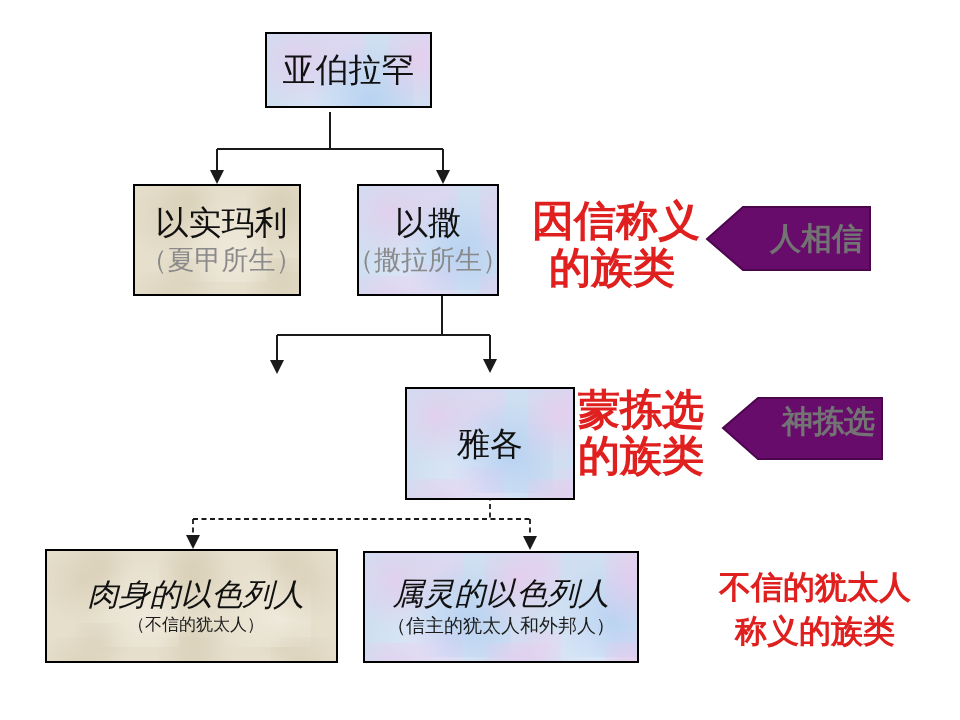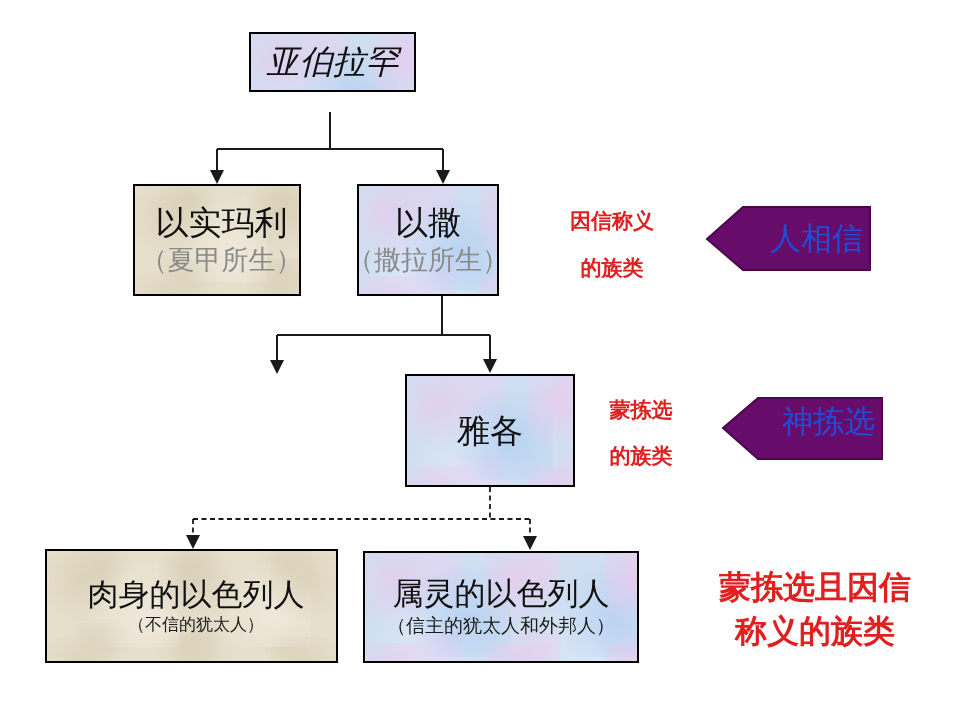--- a/index.html
+++ b/index.html
@@ -25,32 +25,32 @@
   .tex-tan{
     background-color:#e6dfcc;
     background-image:
       radial-gradient(circle at 30% 35%, rgba(213,202,176,.55) 0, rgba(213,202,176,0) 45%),
       radial-gradient(circle at 75% 70%, rgba(240,234,221,.90) 0, rgba(240,234,221,0) 50%),
       radial-gradient(circle at 60% 18%, rgba(206,196,169,.40) 0, rgba(206,196,169,0) 40%);
     background-size:112px 86px,132px 96px,92px 72px;
     padding-left:9px;
   }
   .box-title{color:#111;font-size:33px;line-height:1.25;white-space:nowrap;}
-  .box-title.small{font-size:31px;}
+  .box-title.small{font-size:31px;font-style:italic;}
   .box-sub{font-size:27px;line-height:1.3;white-space:nowrap;}
   .sub-gray{color:#8a8a8a;}
   .sub-dark{color:#1c1c1c;font-size:17px;}
   .sub-dark.tight{font-size:19px;}
   .red-note{
     position:absolute;color:#e01f1f;font-weight:bold;text-align:center;
-    font-size:21px;line-height:47px;white-space:nowrap;
+    font-size:42px;line-height:47px;white-space:nowrap;
   }
   .banner-label{
     position:absolute;display:flex;align-items:center;justify-content:center;
-    color:#1d4ed8;font-size:31px;white-space:nowrap;pointer-events:none;
+    color:#737373;font-size:31px;white-space:nowrap;pointer-events:none;font-weight:bold;
   }
 </style>
 </head>
 <body>
 
 <div class="stage">
 
   <svg class="connectors" width="960" height="720" viewBox="0 0 960 720">
 
     <g stroke="#1a1a1a" stroke-width="2" fill="none">
@@ -68,21 +68,21 @@
     <g stroke="#1a1a1a" stroke-width="1.8" stroke-dasharray="5 3.5" fill="none">
       <path d="M490,487 V519 M193,519 H530 M193,519 V537 M530,519 V537"></path>
     </g>
     <polygon points="193,549 186,535 200,535" fill="#1a1a1a"></polygon>
     <polygon points="530,550 523,536 537,536" fill="#1a1a1a"></polygon>
 
     <polygon points="707,239 743,207 870,207 870,270 743,270" fill="#670c6b" stroke="#4c064e" stroke-width="2"></polygon>
     <polygon points="723,428 758,398 882,398 882,459 758,459" fill="#670c6b" stroke="#4c064e" stroke-width="2"></polygon>
   </svg>
 
-  <div class="box tex-blue" style="left:249px;top:32px;width:167px;height:60px;font-style:italic;">
+  <div class="box tex-blue" style="left:265px;top:32px;width:167px;height:76px;">
     <div class="box-title">亚伯拉罕</div>
   </div>
 
   <div class="box tex-tan" style="left:133px;top:184px;width:168px;height:112px;">
     <div class="box-title">以实玛利</div>
     <div class="box-sub sub-gray">（夏甲所生）</div>
   </div>
 
   <div class="box tex-blue" style="left:357px;top:184px;width:142px;height:112px;">
     <div class="box-title">以撒</div>
@@ -90,21 +90,21 @@
   </div>
 
   <div class="red-note" style="left:532px;top:197px;width:160px;">
     <div>因信称义</div>
     <div>的族类</div>
   </div>
 
   <div class="banner-label" style="left:707px;top:207px;width:163px;height:63px;padding-left:28px;">人相信</div>
 
 
-  <div class="box tex-blue" style="left:405px;top:374px;width:170px;height:113px;">
+  <div class="box tex-blue" style="left:405px;top:387px;width:170px;height:113px;">
     <div class="box-title">雅各</div>
   </div>
 
   <div class="red-note" style="left:561px;top:387px;width:160px;line-height:46px;">
     <div>蒙拣选</div>
     <div>的族类</div>
   </div>
 
   <div class="banner-label" style="left:723px;top:398px;width:159px;height:47px;padding-left:26px;">神拣选</div>
 
@@ -112,17 +112,17 @@
     <div class="box-title small">肉身的以色列人</div>
     <div class="box-sub sub-dark">（不信的犹太人）</div>
   </div>
 
   <div class="box tex-blue" style="left:363px;top:551px;width:276px;height:112px;">
     <div class="box-title small">属灵的以色列人</div>
     <div class="box-sub sub-dark tight">（信主的犹太人和外邦人）</div>
   </div>
 
   <div class="red-note" style="left:700px;top:565px;width:230px;font-size:32px;line-height:44px;">
-    <div>蒙拣选且因信</div>
+    <div>不信的犹太人</div>
     <div>称义的族类</div>
   </div>
 
 </div>
 
 </body></html>

